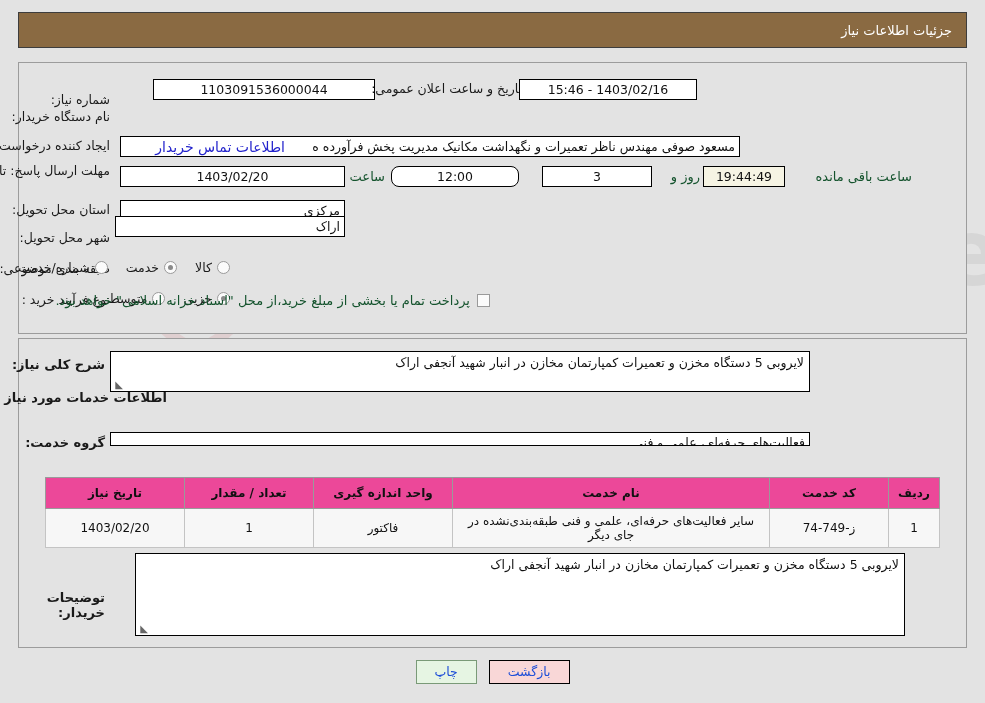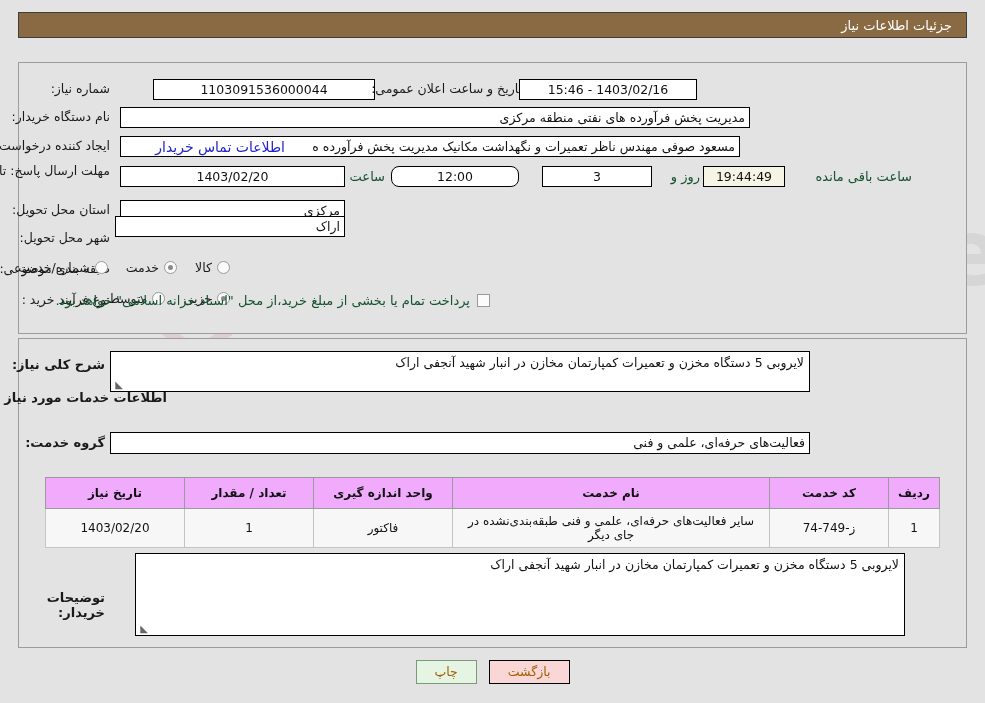--- a/index.html
+++ b/index.html
@@ -30,21 +30,21 @@
     width: 985px; height: 330px;
     pointer-events: none;
     z-index: 0;
     opacity: 1;
   }
 
   
   .hdr-wrap {
     position: absolute;
     left: 18px; top: 12px;
-    width: 949px; height: 26px;
+    width: 949px; height: 36px;
     z-index: 2;
   }
   .hdr {
     width: 100%; height: 100%;
     background: #8a6a42;
     border: 1px solid #3d3d3d;
     box-sizing: border-box;
     display: flex;
     align-items: center;
     justify-content: flex-start;
@@ -181,21 +181,21 @@
     width: 895px;
     z-index: 3;
   }
   table.grid {
     border-collapse: collapse;
     width: 100%;
     font-size: 12px;
     background: #ffffff;
   }
   table.grid th {
-    background: #f0abfc;
+    background: #ec4899;
     border: 1px solid #9a9a9a;
     color: #111;
     font-weight: bold;
     height: 26px;
     padding: 2px 4px;
     text-align: center;
     font-size: 12px;
   }
   table.grid td {
     background: #f7f7f7;
@@ -216,21 +216,21 @@
     justify-content: center;
     gap: 12px;
     z-index: 3;
   }
   .btn {
     border: 1px solid #5a5a5a;
     font-size: 12.5px;
     padding: 3px 18px;
     cursor: pointer;
     font-family: "DejaVu Sans", sans-serif;
-    color: #a16207;
+    color: #1d4ed8;
     line-height: 16px;
   }
   .btn-print  { background: #e6f5e3; border-color: #7a9a78; }
   .btn-back   { background: #f9d7d7; border-color: #000000; }
 </style>
 </head>
 <body>
 
 <div class="page">
 
@@ -248,34 +248,33 @@
   </svg>
 
   <div class="hdr-wrap">
     <div class="hdr">
       <span class="hdr-title">جزئیات اطلاعات نیاز</span>
     </div>
   </div>
 
   <div class="panel" id="panel-top"></div>
 
-  <div class="row" style="top:81px; right:875px;">
+  <div class="row" style="top:92px; right:875px;">
     <span class="lbl">شماره نیاز:</span>
   </div>
   <div class="fld" style="position:absolute; top:79px; right:610px; width:222px; z-index:3;">1103091536000044</div>
 
   <div class="row" style="top:81px; right:463px;">
     <span class="lbl">تاریخ و ساعت اعلان عمومی:</span>
   </div>
   <div class="fld" style="position:absolute; top:79px; right:288px; width:178px; z-index:3;">1403/02/16 - 15:46</div>
 
   <div class="row" style="top:109px; right:875px;">
     <span class="lbl">نام دستگاه خریدار:</span>
   </div>
-  <div class="fld rtlright" style="position:absolute; top:107px; right:235px; width:630px; z-index:3;">مدیریت پخش فرآورده های نفتی منطقه مرکزی</div>
 
   <div class="row" style="top:138px; right:875px;">
     <span class="lbl">ایجاد کننده درخواست:</span>
   </div>
   <div class="fld rtlright" style="position:absolute; top:136px; right:245px; width:620px; z-index:3;">مسعود صوفی مهندس ناظر تعمیرات و نگهداشت مکانیک مدیریت پخش فرآورده ه</div>
   <a class="link" style="position:absolute; top:139px; right:700px; z-index:4;">اطلاعات تماس خریدار</a>
 
   <div class="row" style="top:163px; right:875px; display:block; width:100px; text-align:right; line-height:16px;">
     <span class="lbl">مهلت ارسال پاسخ: تا تاریخ:</span>
   </div>
@@ -338,21 +337,21 @@
 
   <div class="sect-h" style="top:357px; right:880px;">شرح کلی نیاز:</div>
   <div class="tarea" style="position:absolute; top:351px; right:175px; width:700px; height:41px; z-index:3;">
     <span>لایروبی 5 دستگاه مخزن و تعمیرات کمپارتمان مخازن در انبار شهید آنجفی اراک</span>
     <span class="grip">◣</span>
   </div>
 
   <div class="sect-h" style="top:390px; right:818px;">اطلاعات خدمات مورد نیاز</div>
 
   <div class="sect-h" style="top:435px; right:880px;">گروه خدمت:</div>
-  <div class="fld rtlright" style="position:absolute; top:432px; right:175px; width:700px; height:22px; line-height:20px; z-index:3;">فعالیت‌های حرفه‌ای، علمی و فنی</div>
+  <div class="fld rtlright" style="position:absolute; top:432px; right:175px; width:700px; height:14px; line-height:20px; z-index:3;">فعالیت‌های حرفه‌ای، علمی و فنی</div>
 
   <div class="tbl-wrap">
     <table class="grid">
       <thead>
         <tr>
           <th style="width:42px;">ردیف</th>
           <th style="width:110px;">کد خدمت</th>
           <th>نام خدمت</th>
           <th style="width:130px;">واحد اندازه گیری</th>
           <th style="width:120px;">تعداد / مقدار</th>

